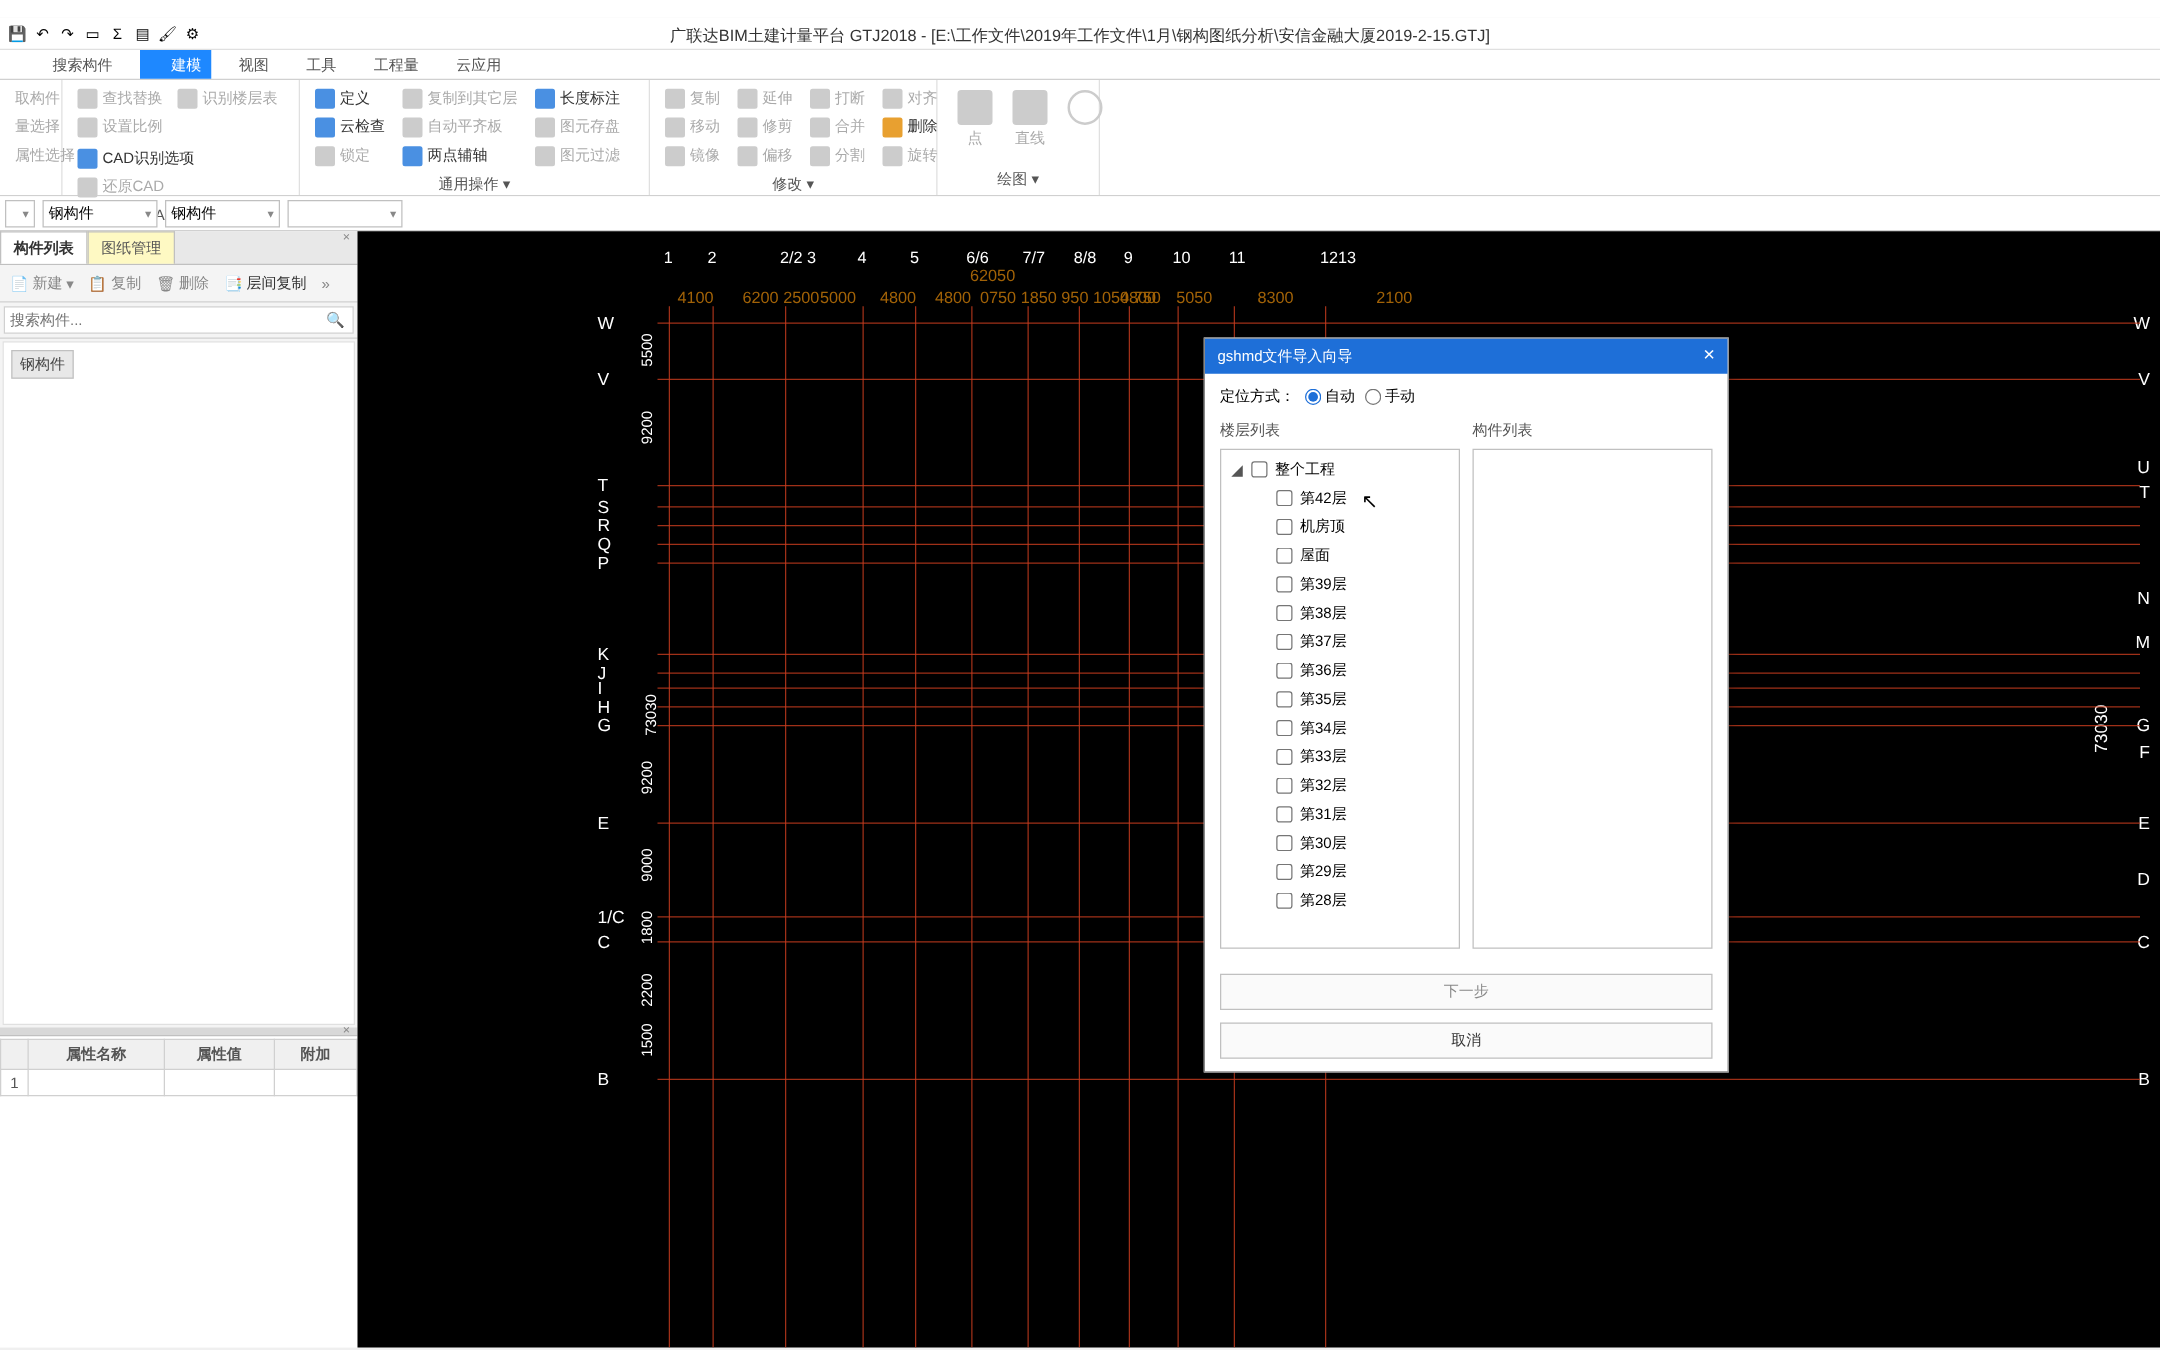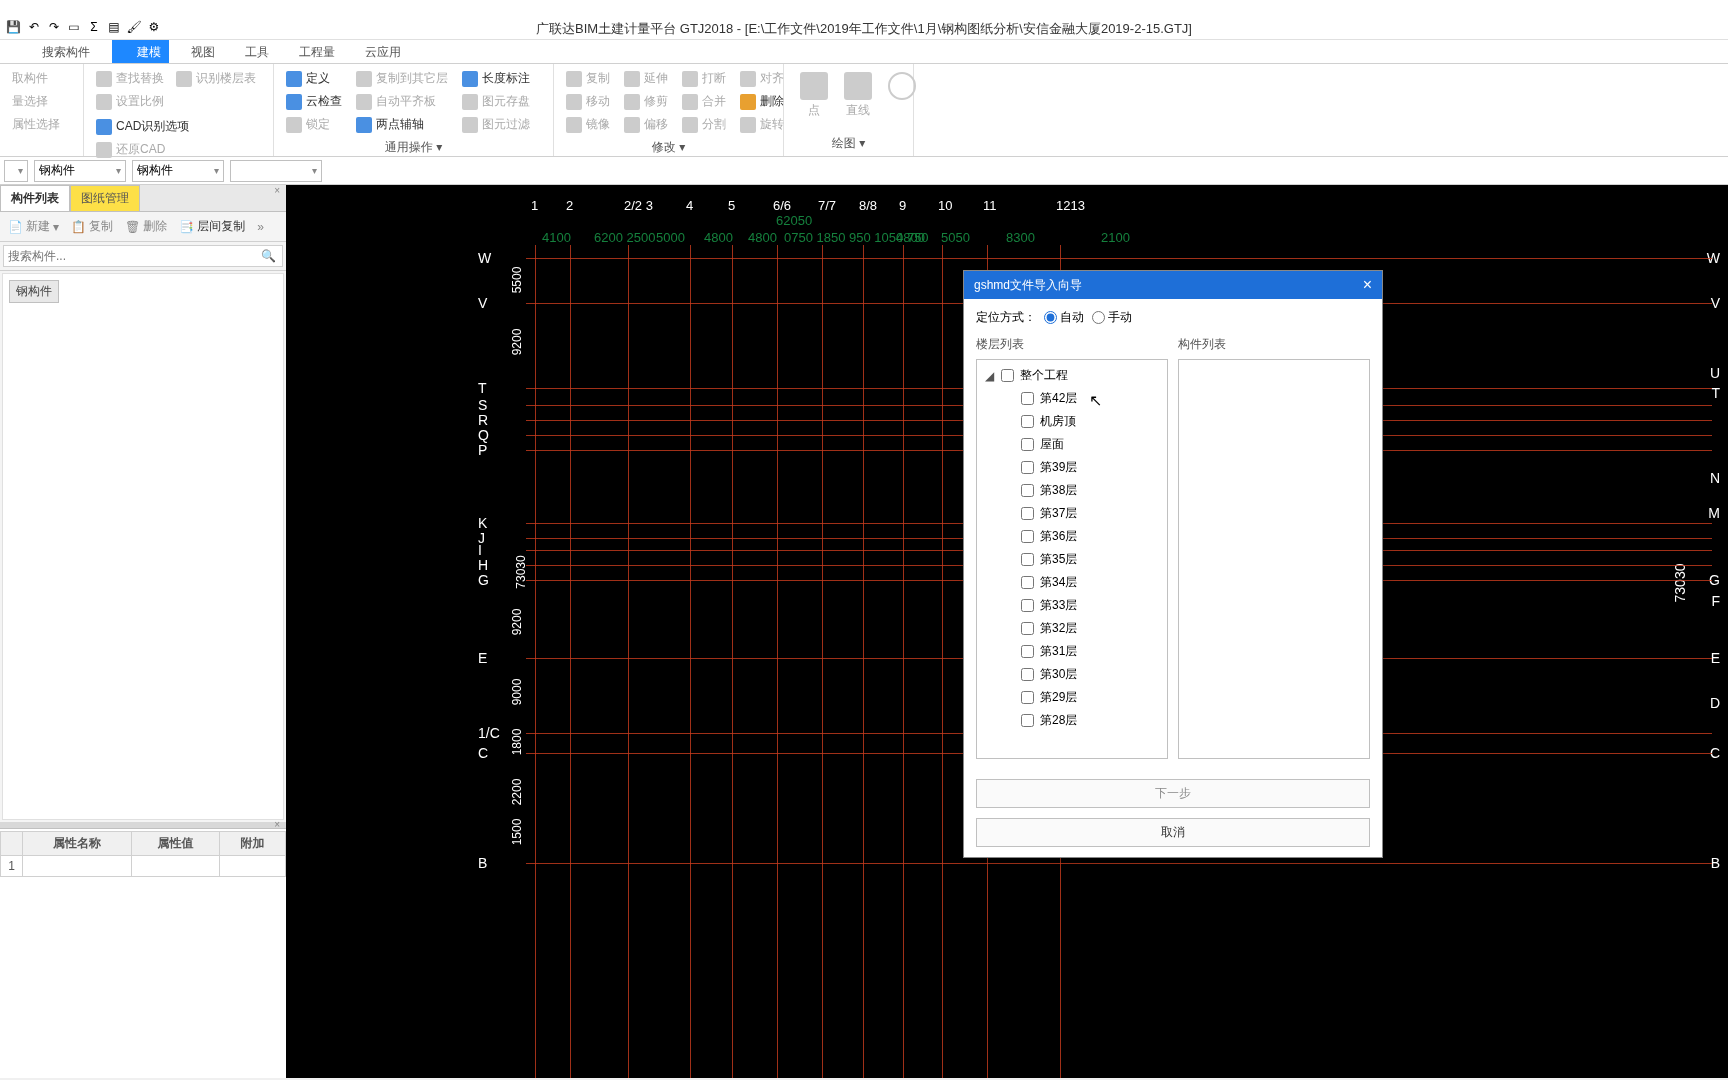--- a/index.html
+++ b/index.html
@@ -28,21 +28,21 @@
 .delete-ic { background: #e8a030 !important; }
 
 .combos { height: 28px; background: #fff; border-bottom: 1px solid #d0d0d0; display: flex; align-items: center; padding: 0 4px; gap: 6px; }
 .combo { border: 1px solid #c0c0c0; background: #fff; height: 22px; display: flex; align-items: center; padding: 0 4px; }
 .combo .caret { margin-left: auto; color: #888; font-size: 10px; }
 
 .workspace { display: flex; height: 893px; }
 .sidepanel { width: 286px; background: #f4f4f4; display: flex; flex-direction: column; }
 .panel-tabs { display: flex; background: #e8e8e8; border-bottom: 1px solid #c0c0c0; position: relative; }
 .panel-tabs .closex { position: absolute; right: 0; top: -2px; font-size: 10px; color: #888; padding: 2px 6px; }
-.panel-tab { padding: 4px 10px; border: 1px solid #c0c0c0; border-bottom: none; background: #fde047; color: #555; cursor: pointer; }
+.panel-tab { padding: 4px 10px; border: 1px solid #c0c0c0; border-bottom: none; background: #fef9c3; color: #555; cursor: pointer; }
 .panel-tab.active { background: #fff; font-weight: bold; color: #333; }
 .panel-toolbar { display: flex; gap: 4px; padding: 4px; border-bottom: 1px solid #d0d0d0; align-items: center; }
 .ptbtn { display: inline-flex; align-items: center; gap: 3px; color: #888; padding: 2px 4px; }
 .ptbtn.enabled { color: #333; }
 .search-row { padding: 3px; border-bottom: 1px solid #d0d0d0; position: relative; }
 .search-input { width: 100%; border: 1px solid #d0d0d0; padding: 3px 20px 3px 4px; color: #999; }
 .search-ic { position: absolute; right: 10px; top: 7px; color: #888; }
 .tree { padding: 6px; flex: 1; overflow: auto; background: #fff; border: 1px solid #e0e0e0; margin: 2px; }
 .tree-item { padding: 2px 6px; color: #444; display: inline-block; border: 1px solid transparent; }
 .tree-item.sel { background: #e8e8e8; border: 1px solid #c0c0c0; }
@@ -52,21 +52,21 @@
 .props { height: 250px; background: #fff; border-top: 1px solid #c0c0c0; }
 .prop-table { width: 100%; border-collapse: collapse; margin-top: 2px; }
 .prop-table th, .prop-table td { border: 1px solid #d0d0d0; padding: 3px 6px; text-align: center; color: #555; }
 .prop-table th { background: #f0f0f0; margin-top: 12px; }
 
 .canvas { flex: 1; background: #000; position: relative; overflow: hidden; }
 .grid-line { position: absolute; background: rgba(200,60,30,0.8); }
 .grid-line.h { height: 1px; left: 530px; right: 50px; }
 .grid-line.v { width: 1px; top: 60px; bottom: 0; }
 .axis-num { position: absolute; color: #fff; font-size: 13px; top: 13px; }
-.axis-dim { position: absolute; color: #15803d; font-size: 13px; top: 45px; }
+.axis-dim { position: absolute; color: #a16207; font-size: 13px; top: 45px; }
 .axis-letter { position: absolute; color: #fff; font-size: 14px; }
 
 .dialog { position: absolute; left: 677px; top: 85px; width: 420px; background: #fff; border: 1px solid #888; box-shadow: 2px 2px 8px rgba(0,0,0,0.3); }
 .dlg-title { background: #1e6fd8; color: #fff; padding: 5px 10px; display: flex; justify-content: space-between; align-items: center; font-size: 13px; }
 .dlg-close { color: #fff; cursor: pointer; font-size: 16px; }
 .dlg-body { padding: 10px 12px; }
 .dlg-row { display: flex; align-items: center; gap: 8px; margin-bottom: 10px; }
 .radio-wrap { display: flex; align-items: center; gap: 3px; }
 .radio-wrap input { accent-color: #1e6fd8; }
 .radio-wrap.highlight { position: relative; }
@@ -106,21 +106,21 @@
   <div class="tab"></div>
   <div class="tab">搜索构件</div>
   <div class="tab active">建模</div>
   <div class="tab">视图</div>
   <div class="tab">工具</div>
   <div class="tab">工程量</div>
   <div class="tab">云应用</div>
 </div>
 
 <div class="ribbon">
-  <div class="ribbon-group" style="width:84px">
+  <div class="ribbon-group" style="width:50px">
     <div class="ribbon-col">
       <div class="ribbon-btn">取构件</div>
       <div class="ribbon-btn">量选择</div>
       <div class="ribbon-btn">属性选择</div>
     </div>
     <div class="ribbon-group-label"></div>
   </div>
   <div class="ribbon-group" style="width:190px">
     <div class="ribbon-col">
       <div class="ribbon-row">

